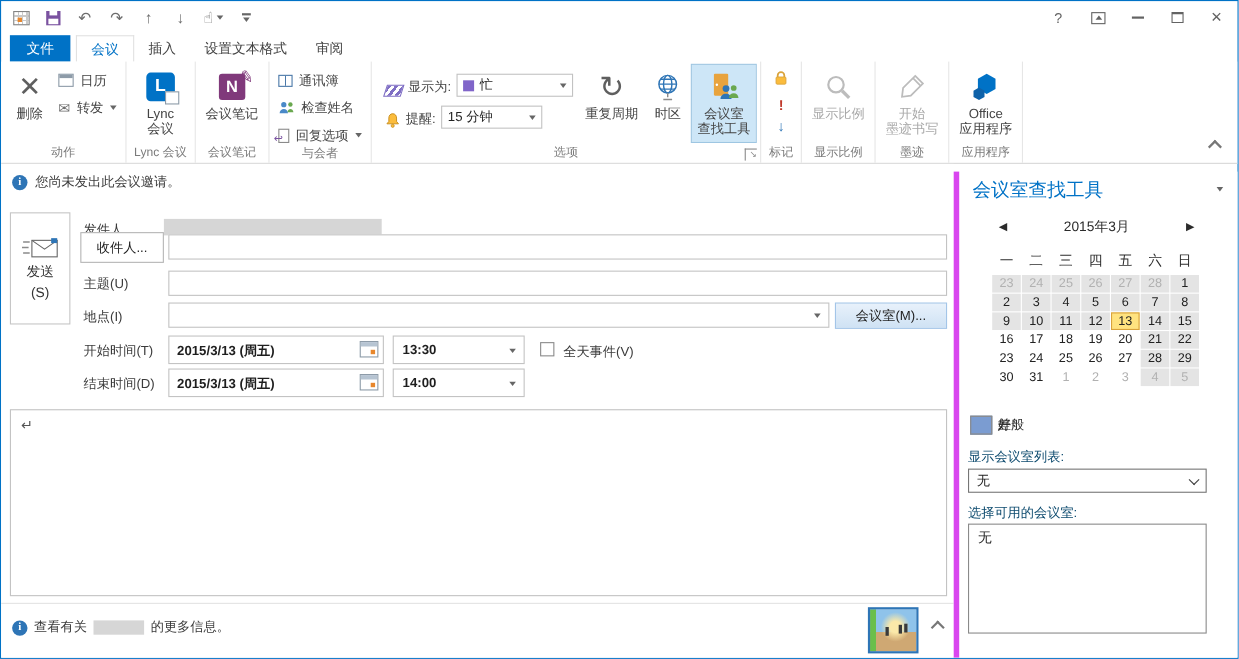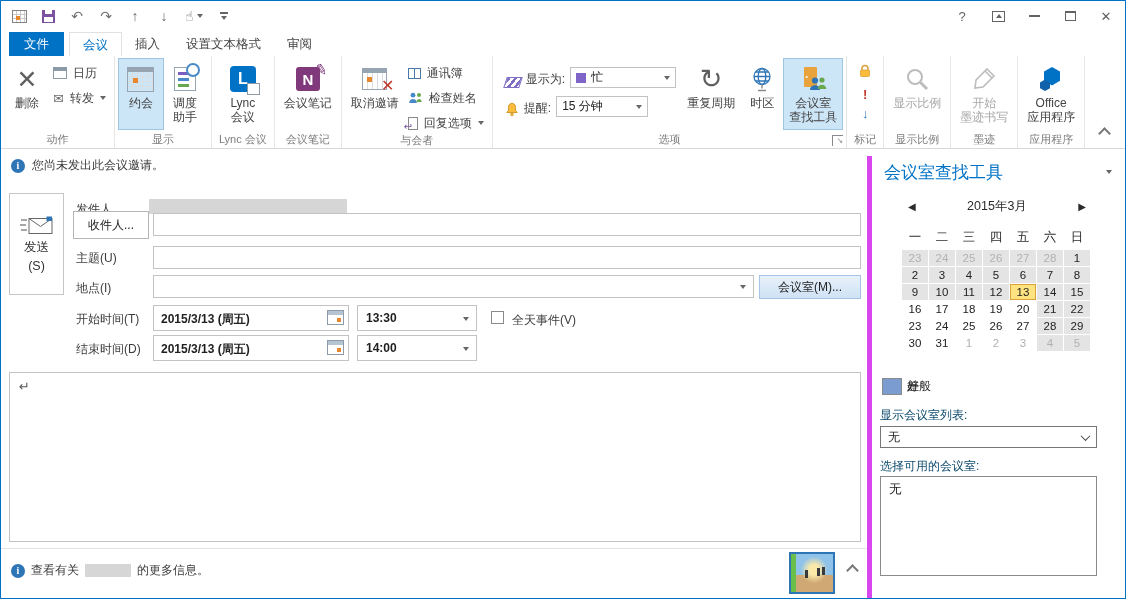--- a/index.html
+++ b/index.html
@@ -208,38 +208,20 @@
         <div class="smallbtn">
           <span class="env">✉</span>
           <span>转发</span>
           <span class="dd"></span>
         </div>
       </div>
     </div>
     <div class="rg-label">动作</div>
   </div>
 
-  <div class="rgroup">
-    <div class="rg-content">
-      <div class="bigbtn sel">
-        <span class="bicon">
-            <span class="apt-icon"></span>
-          </span>
-        <span class="blabel">约会</span>
-      </div>
-      <div class="bigbtn">
-        <span class="bicon">
-            <span class="sched-icon"></span>
-          </span>
-        <span class="blabel">调度</span>
-        <span class="blabel">助手</span>
-      </div>
-    </div>
-    <div class="rg-label">显示</div>
-  </div>
 
   <div class="rgroup">
     <div class="rg-content">
       <div class="bigbtn">
         <span class="bicon">
             <span class="lync-icon">L</span>
           </span>
         <span class="blabel">Lync</span>
         <span class="blabel">会议</span>
       </div>
@@ -257,26 +239,20 @@
             </span>
           </span>
         <span class="blabel">会议笔记</span>
       </div>
     </div>
     <div class="rg-label">会议笔记</div>
   </div>
 
   <div class="rgroup">
     <div class="rg-content">
-      <div class="bigbtn">
-        <span class="bicon">
-            <span class="cancel-icon"></span>
-          </span>
-        <span class="blabel">取消邀请</span>
-      </div>
       <div class="smallcol">
         <div class="smallbtn">
           <span class="book-icon"></span>
           <span>通讯簿</span>
         </div>
         <div class="smallbtn">
           <svg width="15" height="12" viewBox="0 0 15 12">
               <circle cx="5" cy="3.2" r="2.4" fill="#4a89c8"></circle>
               <path d="M1.2 11c0-2.4 1.7-3.9 3.8-3.9s3.8 1.5 3.8 3.9z" fill="#4a89c8"></path>
               <circle cx="11" cy="3" r="2" fill="#6aa84f"></circle>

